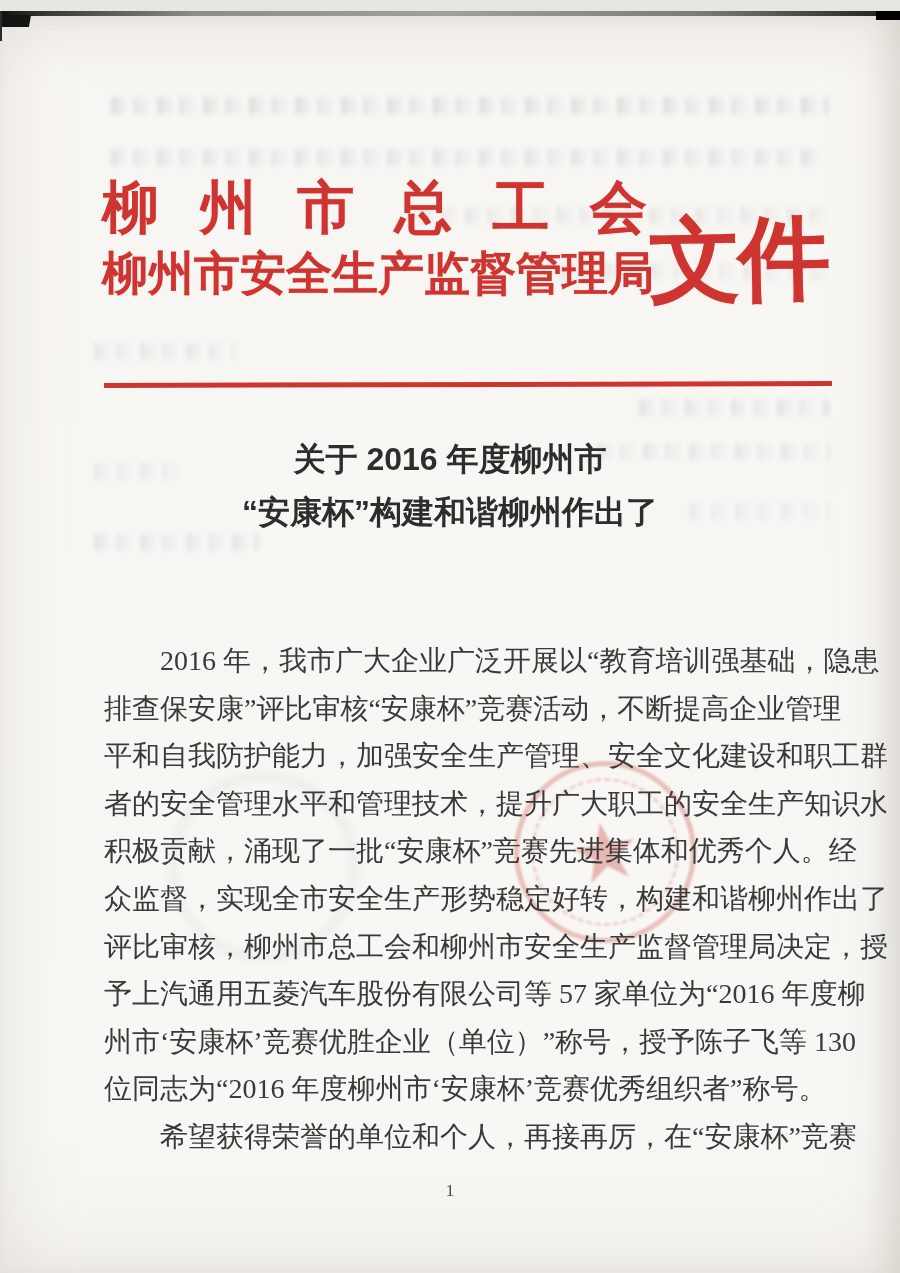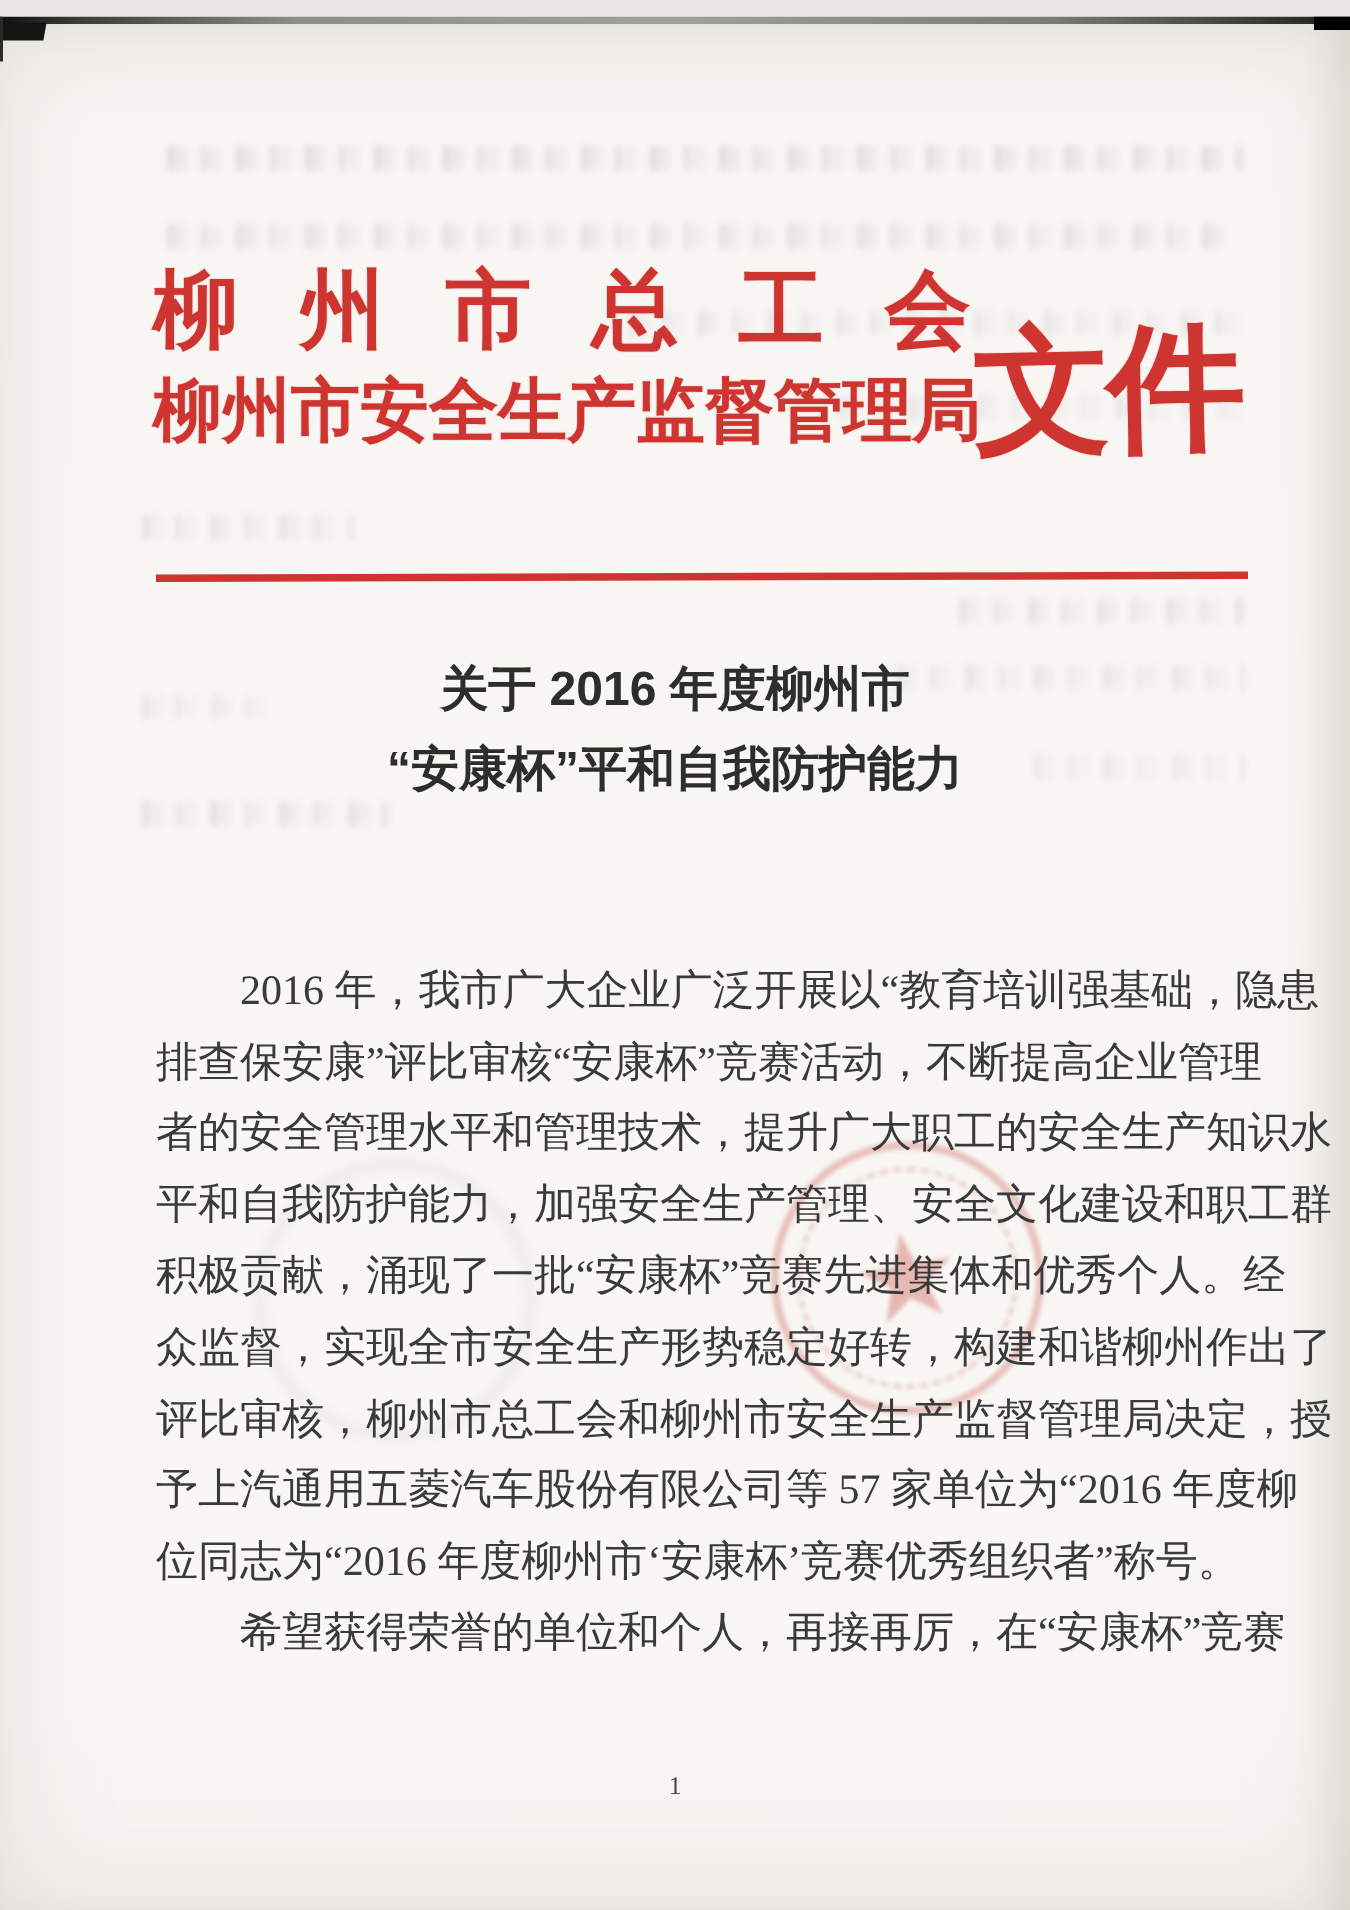--- a/index.html
+++ b/index.html
@@ -95,35 +95,36 @@
       <div class="org1">柳州市总工会</div>
       <div class="org2">柳州市安全生产监督管理局</div>
     </div>
     <div class="doctype">文件</div>
   </div>
 
   <div class="redline"></div>
 
   <div class="title">
     <div>关于 2016 年度柳州市</div>
-    <div>“安康杯”平和自我防护能力</div>
+    <div>“安康杯”构建和谐柳州作出了</div>
   </div>
 
   <div class="seal">
     <div class="star">★</div>
   </div>
 
   <div class="bodytext">
     <div class="bline indent">2016 年，我市广大企业广泛开展以“教育培训强基础，隐患</div>
     <div class="bline">排查保安康”评比审核“安康杯”竞赛活动，不断提高企业管理</div>
+    <div class="bline">平和自我防护能力，加强安全生产管理、安全文化建设和职工群</div>
     <div class="bline">者的安全管理水平和管理技术，提升广大职工的安全生产知识水</div>
-    <div class="bline">平和自我防护能力，加强安全生产管理、安全文化建设和职工群</div>
     <div class="bline">积极贡献，涌现了一批“安康杯”竞赛先进集体和优秀个人。经</div>
     <div class="bline">众监督，实现全市安全生产形势稳定好转，构建和谐柳州作出了</div>
     <div class="bline">评比审核，柳州市总工会和柳州市安全生产监督管理局决定，授</div>
     <div class="bline">予上汽通用五菱汽车股份有限公司等 57 家单位为“2016 年度柳</div>
+    <div class="bline">州市‘安康杯’竞赛优胜企业（单位）”称号，授予陈子飞等 130</div>
     <div class="bline no-stretch">位同志为“2016 年度柳州市‘安康杯’竞赛优秀组织者”称号。</div>
     <div class="bline indent">希望获得荣誉的单位和个人，再接再厉，在“安康杯”竞赛</div>
   </div>
 
   <div class="pagenum">1</div>
 
 </div>
 
 </body></html>

